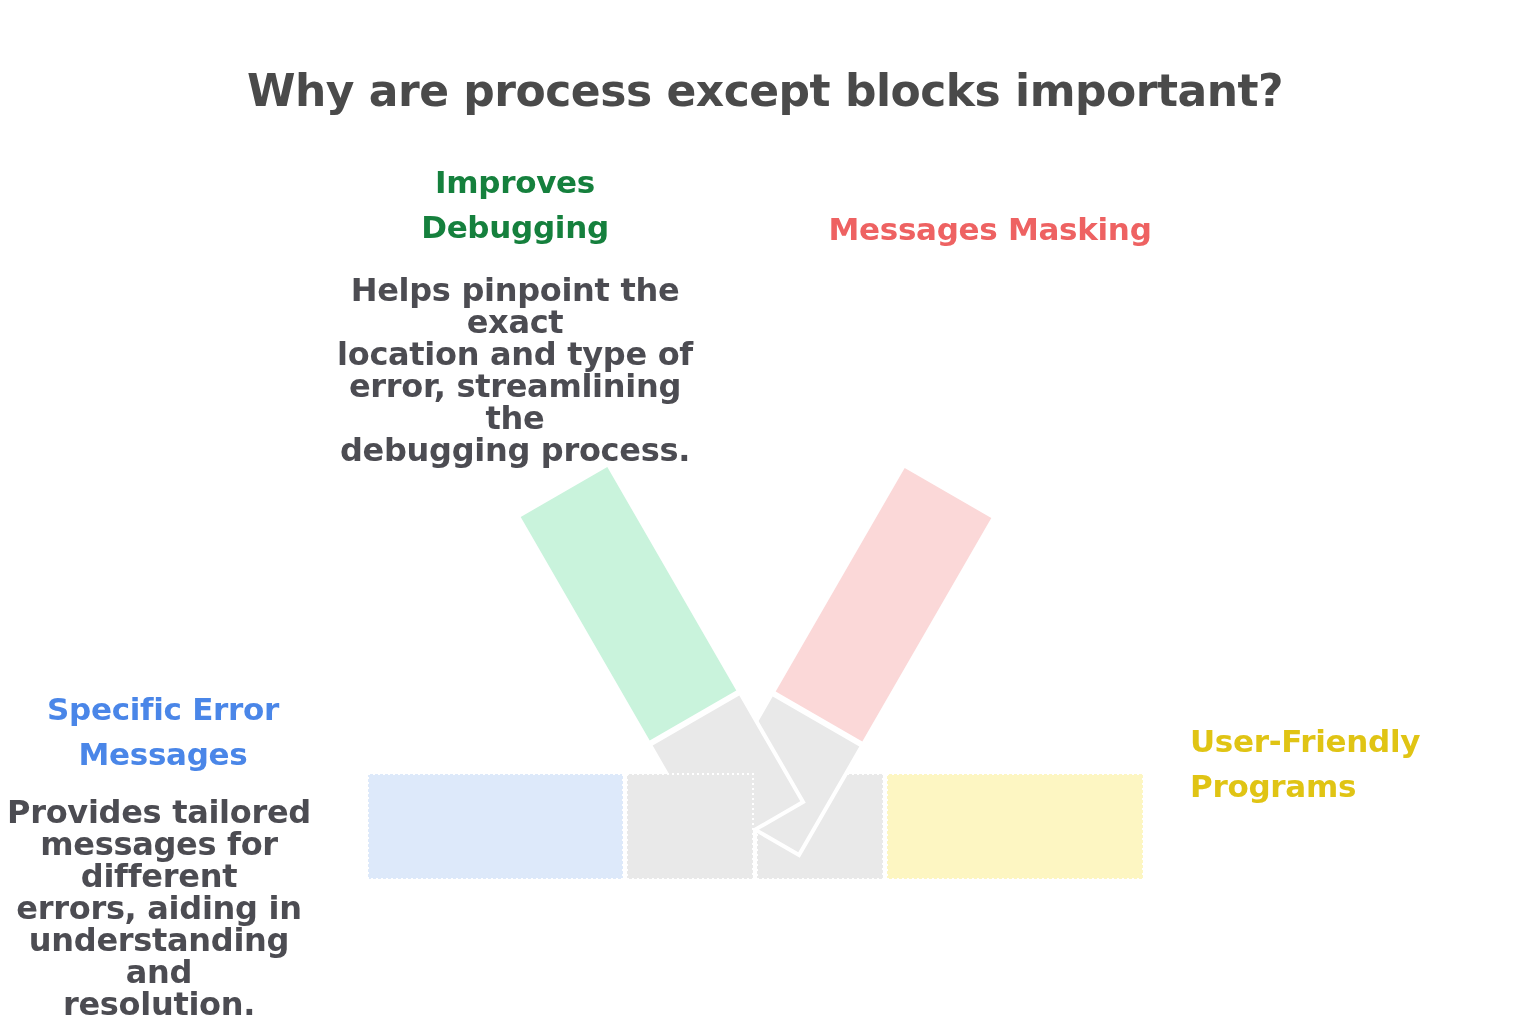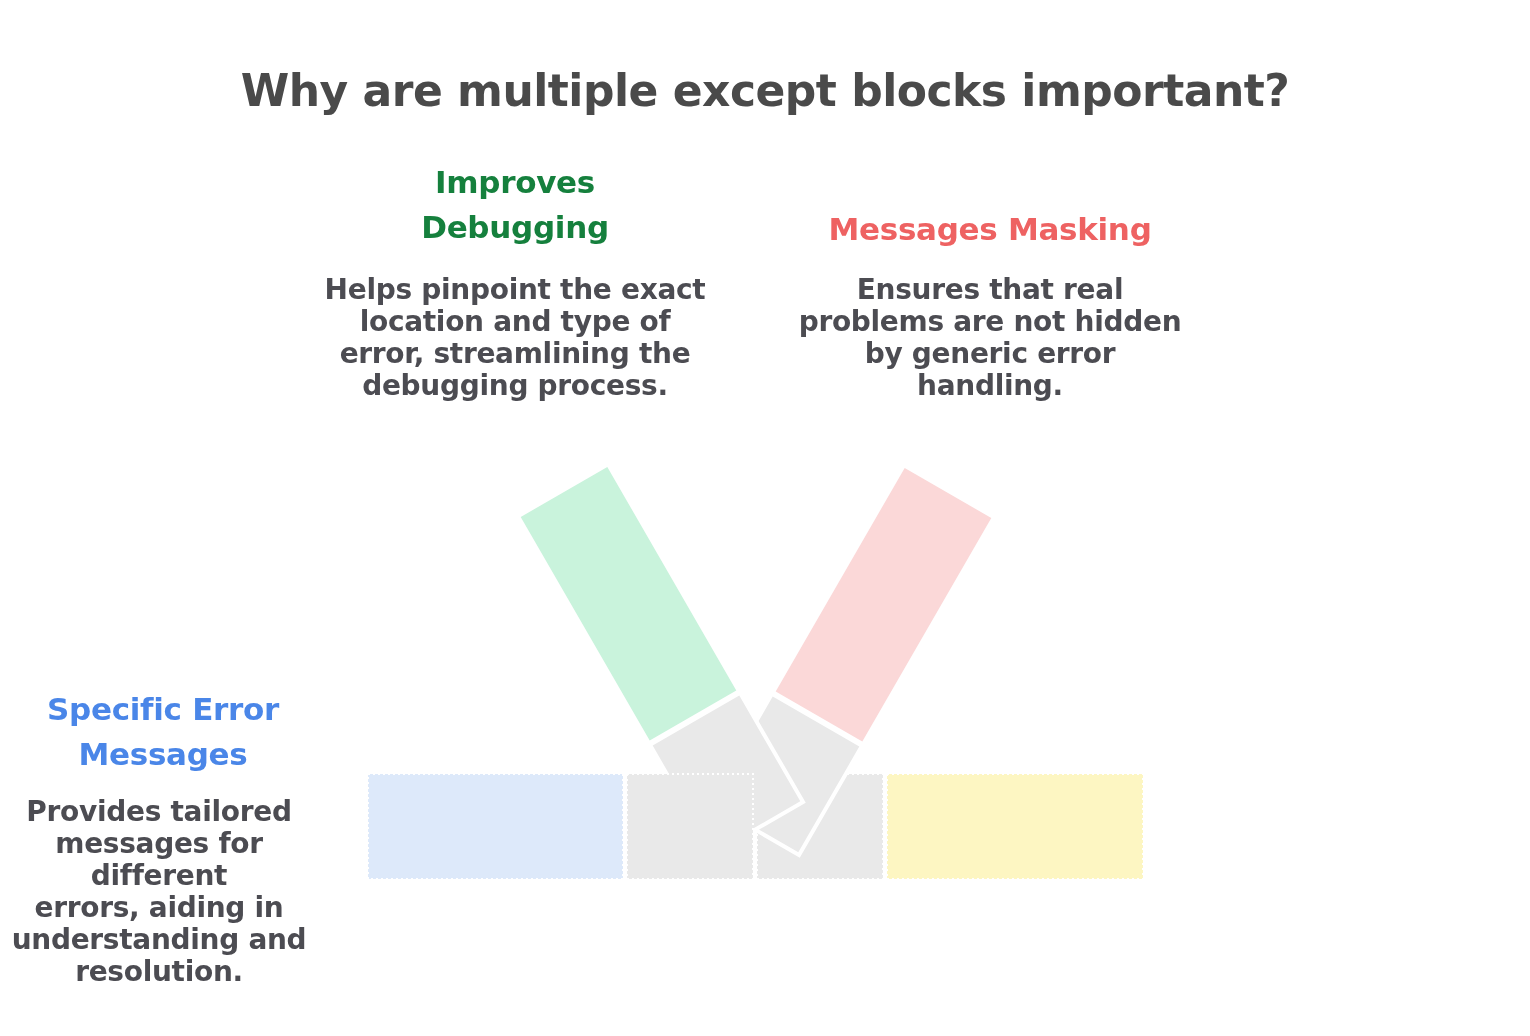--- a/index.html
+++ b/index.html
@@ -18,21 +18,21 @@
     letter-spacing:-0.5px;
     color:#4a4a4a;
   }
   .sec-heading{
     position:absolute;
     font-size:31px;line-height:45px;font-weight:700;
     letter-spacing:-0.3px;
   }
   .sec-body{
     position:absolute;
-    font-size:28px;line-height:32px;font-weight:700;
+    font-size:32px;line-height:32px;font-weight:700;
     letter-spacing:-0.3px;
     color:#4c4c52;
   }
   .h-improves{left:330px;top:160px;width:370px;text-align:center;}
   .b-improves{left:320px;top:274px;width:390px;text-align:center;}
   .h-prevents{left:795px;top:207px;width:390px;text-align:center;}
   .b-prevents{left:795px;top:274px;width:390px;text-align:center;}
   .h-specific{left:8px;top:687px;width:310px;text-align:center;}
   .b-specific{left:0px;top:796px;width:318px;text-align:center;line-height:32px;}
   .h-user{left:1190px;top:719px;width:330px;text-align:left;}
@@ -57,25 +57,25 @@
       <rect x="-52" y="-126" width="104" height="126" stroke="#ffffff" stroke-width="4" fill="#e9e9e9"></rect>
     </g>
 
     <rect x="627" y="774" width="126" height="105" stroke="#ffffff" stroke-width="2" stroke-dasharray="2 3" fill="#e9e9e9"></rect>
 
     <rect x="368" y="774" width="255" height="105" stroke="#ffffff" stroke-width="2" stroke-dasharray="2 3" fill="#dde9fa"></rect>
 
     <rect x="887" y="774" width="256" height="105" stroke="#ffffff" stroke-width="2" stroke-dasharray="2 3" fill="#fdf6c2"></rect>
   </svg>
 
-  <div class="page-title" style="color: rgb(74, 74, 74);">Why are multiple except blocks important?</div>
+  <div class="page-title" style="color: rgb(74, 74, 74);">Why are process except blocks important?</div>
 
   <div class="sec-heading h-improves" style="color: #15803d;">Improves<br>Debugging</div>
   <div class="sec-body b-improves" style="color: rgb(76, 76, 82);">Helps pinpoint the exact<br>location and type of<br>error, streamlining the<br>debugging process.</div>
 
   <div class="sec-heading h-prevents" style="color: rgb(238, 98, 98);">Messages Masking</div>
-  <div class="sec-body b-prevents" style="color: rgb(76, 76, 82);">Ensures that real<br>problems are not hidden<br>by generic error<br>handling.</div>
 
   <div class="sec-heading h-specific" style="color: rgb(74, 134, 232);">Specific Error<br>Messages</div>
   <div class="sec-body b-specific" style="color: rgb(76, 76, 82);">Provides tailored<br>messages for different<br>errors, aiding in<br>understanding and<br>resolution.</div>
 
+  <div class="sec-heading h-user" style="color: rgb(224, 196, 20);">User-Friendly<br>Programs</div>
 
 </div>
 
 </body></html>

